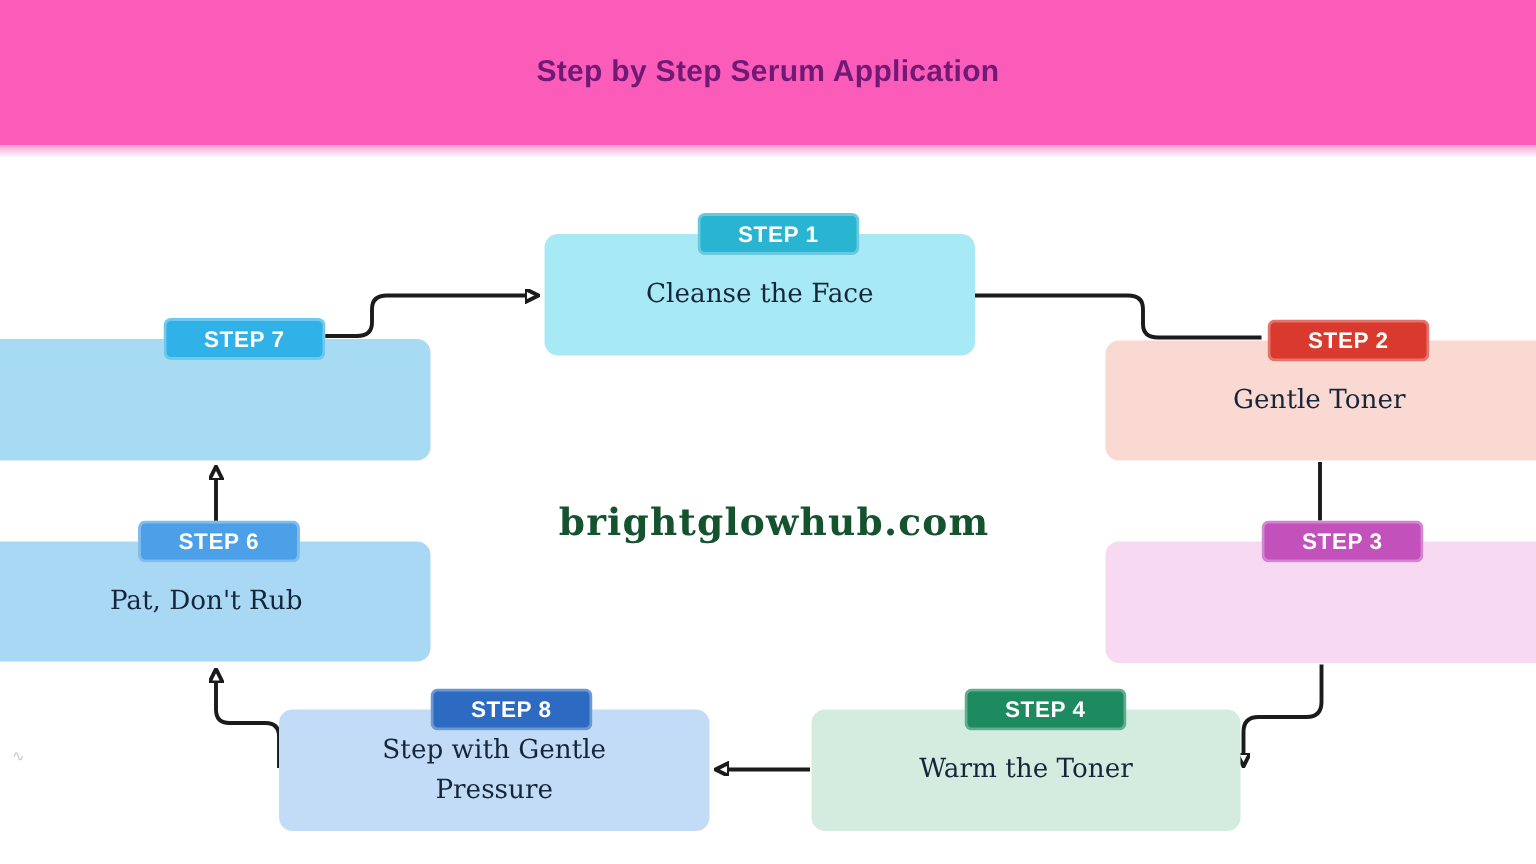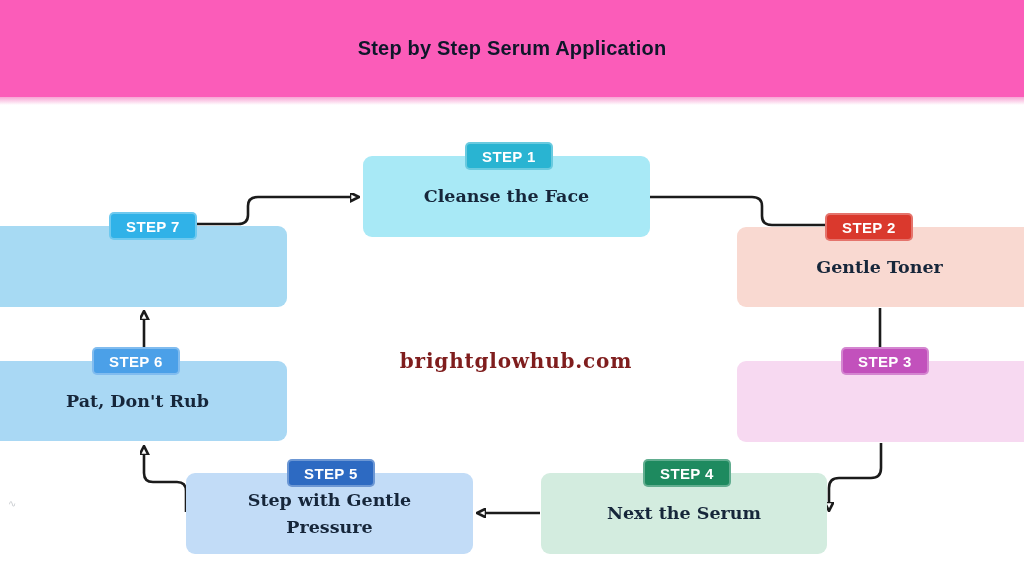--- a/index.html
+++ b/index.html
@@ -22,63 +22,63 @@
     align-items: center;
     justify-content: center;
   }
   .banner-fade {
     position: absolute;
     left: 0; top: 97px;
     width: 1024px; height: 8px;
     background: linear-gradient(to bottom, #f8a3d4, #ffffff);
   }
   .banner h1 {
-    color: #0f172a;
+    color: #701a75;
     font-size: 20px;
     font-weight: 700;
     letter-spacing: 0.2px;
   }
   
   .step {
     position: absolute;
     border-radius: 9px;
     background: var(--box, #eee);
     display: flex;
     align-items: center;
     justify-content: center;
     text-align: center;
   }
   .step .label {
     font-family: "DejaVu Serif", "Liberation Serif", serif;
-    font-weight: 700;
+    font-weight: 400;
     font-size: 17.5px;
     line-height: 27px;
     color: #16263a;
   }
   .badge {
     position: absolute;
     top: -14px;
     height: 28px;
-    padding: 0 15px;
+    padding: 0 25px;
     border-radius: 5px;
     background: var(--badge, #333);
     border: 2px solid rgba(255,255,255,0.30);
     color: #ffffff;
     font-weight: 700;
     font-size: 15px;
     letter-spacing: 0.4px;
     display: flex;
     align-items: center;
     white-space: nowrap;
   }
   
   .s1 { left: 363px; top: 156px; width: 287px; height: 81px; }
   .s1 .badge { left: 102px; }
   .s2 { left: 737px; top: 227px; width: 299px; height: 80px; border-top-right-radius: 0; border-bottom-right-radius: 0; }
-  .s2 .badge { left: 88px; text-align: right; }
+  .s2 .badge { left: 108px; text-align: right; }
   .s2 .label, .s3 .label { transform: translateX(-7px); }
   .s3 { left: 737px; top: 361px; width: 299px; height: 81px; border-top-right-radius: 0; border-bottom-right-radius: 0; }
   .s3 .badge { left: 104px; }
   .s3 .label { max-width: 230px; }
   .s4 { left: 541px; top: 473px; width: 286px; height: 81px; }
   .s4 .badge { left: 102px; }
   .s5 { left: 186px; top: 473px; width: 287px; height: 81px; }
   .s5 .badge { left: 101px; }
   .s5 .label { max-width: 220px; }
   .s6 { left: -12px; top: 361px; width: 299px; height: 80px; border-top-left-radius: 0; border-bottom-left-radius: 0; }
@@ -86,25 +86,24 @@
   .s7 { left: -12px; top: 226px; width: 299px; height: 81px; border-top-left-radius: 0; border-bottom-left-radius: 0; }
   .s7 .badge { left: 121px; }
   .s7 .label { max-width: 215px; }
   
   .watermark {
     position: absolute;
     left: 516px; top: 348px;
     transform: translate(-50%, -50%);
     font-family: "DejaVu Serif", "Liberation Serif", serif;
     font-weight: 700;
-    font-size: 20px;
+    font-size: 25px;
     letter-spacing: 0.8px;
-    color: #7f1d1d;
+    color: #14532d;
     white-space: nowrap;
-    margin-top: 13px;
   }
   
   .stray {
     position: absolute;
     left: 8px; top: 498px;
     font-size: 10px;
     color: #9aa0a6;
     opacity: 0.55;
     letter-spacing: -1px;
   }
@@ -155,25 +154,25 @@
     <div class="badge">STEP 2</div>
     <div class="label">Gentle Toner</div>
   </div>
 
   <div class="step s3" style="--box: #f7d9f1; --badge: #c251bc;">
     <div class="badge">STEP 3</div>
   </div>
 
   <div class="step s4" style="--box: #d3ecdf; --badge: #1e8a5f;">
     <div class="badge">STEP 4</div>
-    <div class="label">Next the Serum</div>
+    <div class="label">Warm the Toner</div>
   </div>
 
   <div class="step s5" style="--box: #c2dcf7; --badge: #2d6ac2;">
-    <div class="badge">STEP 5</div>
+    <div class="badge">STEP 8</div>
     <div class="label">Step with Gentle Pressure</div>
   </div>
 
   <div class="step s6" style="--box: #a9d8f4; --badge: #4ba0e8;">
     <div class="badge">STEP 6</div>
     <div class="label">Pat, Don't Rub</div>
   </div>
 
   <div class="step s7" style="--box: #a7daf3; --badge: #30b2e8;">
     <div class="badge">STEP 7</div>

